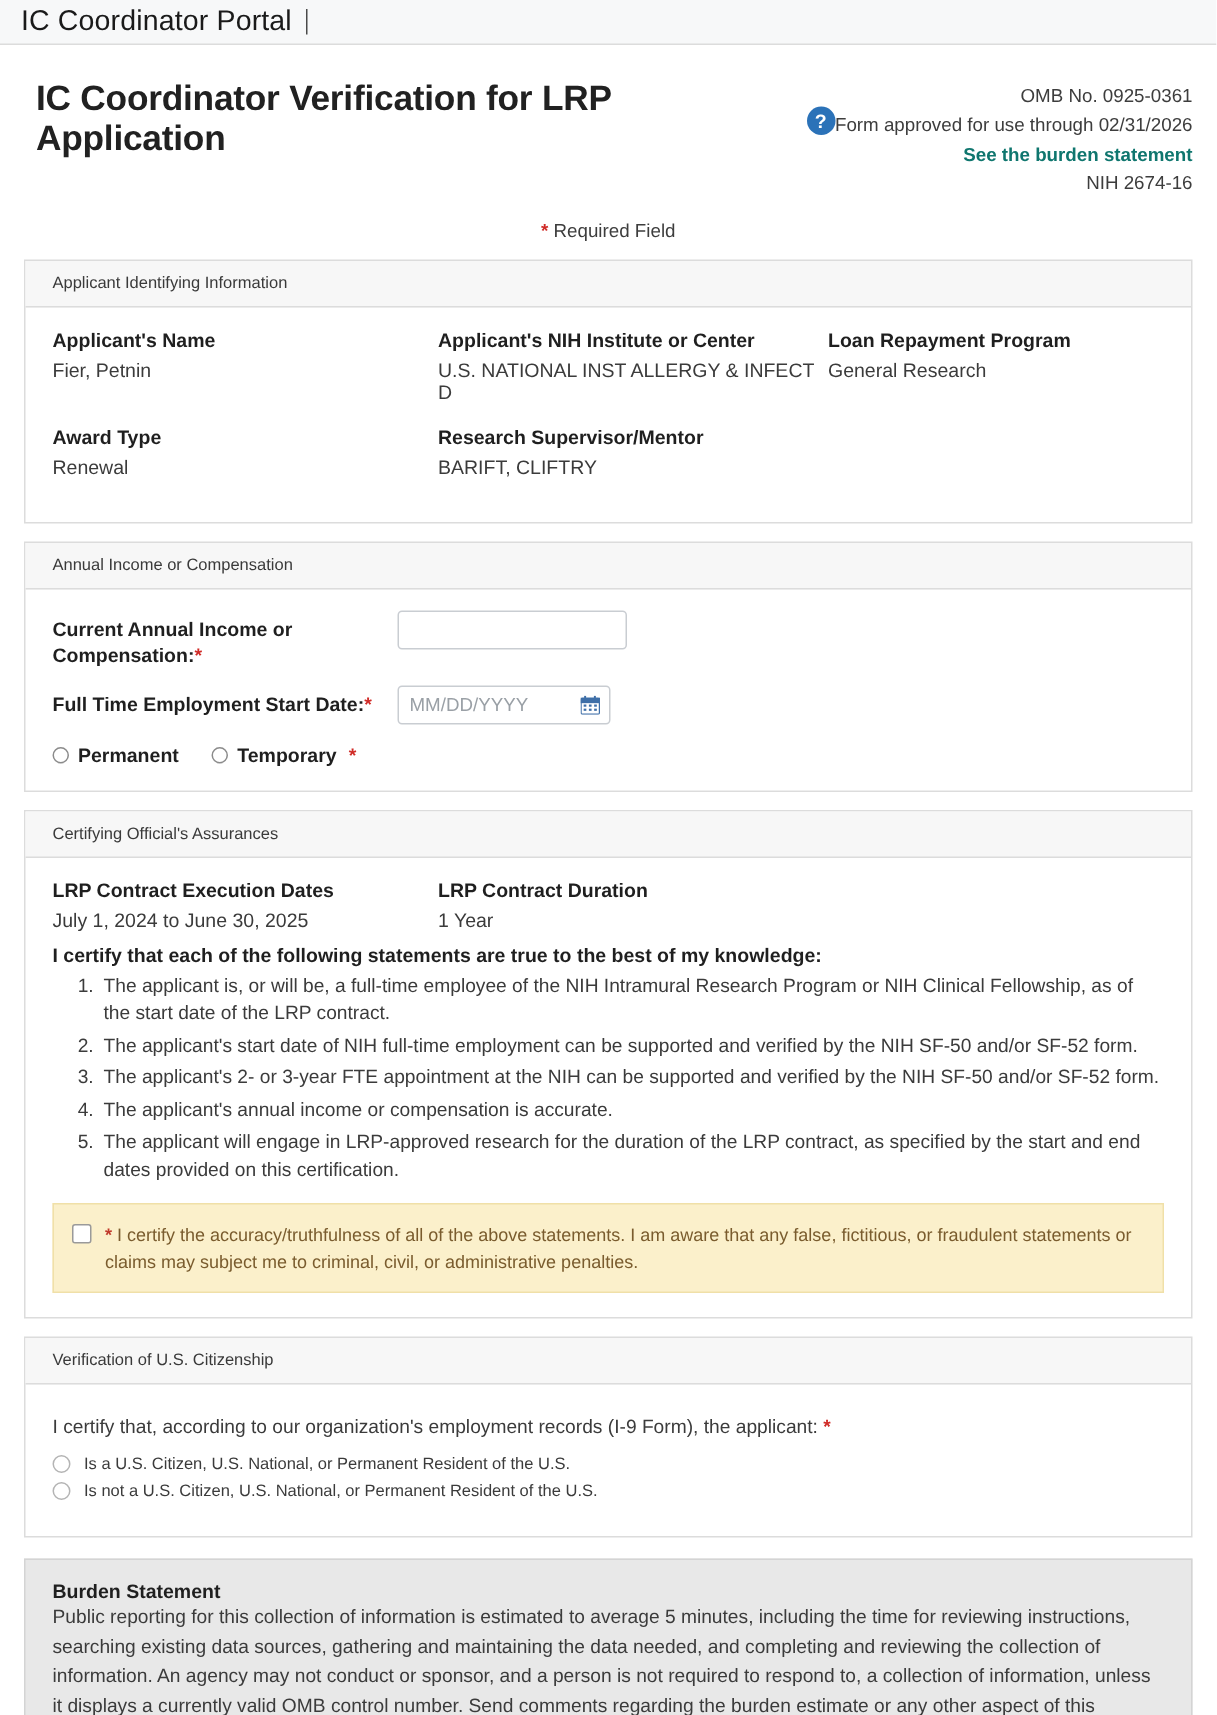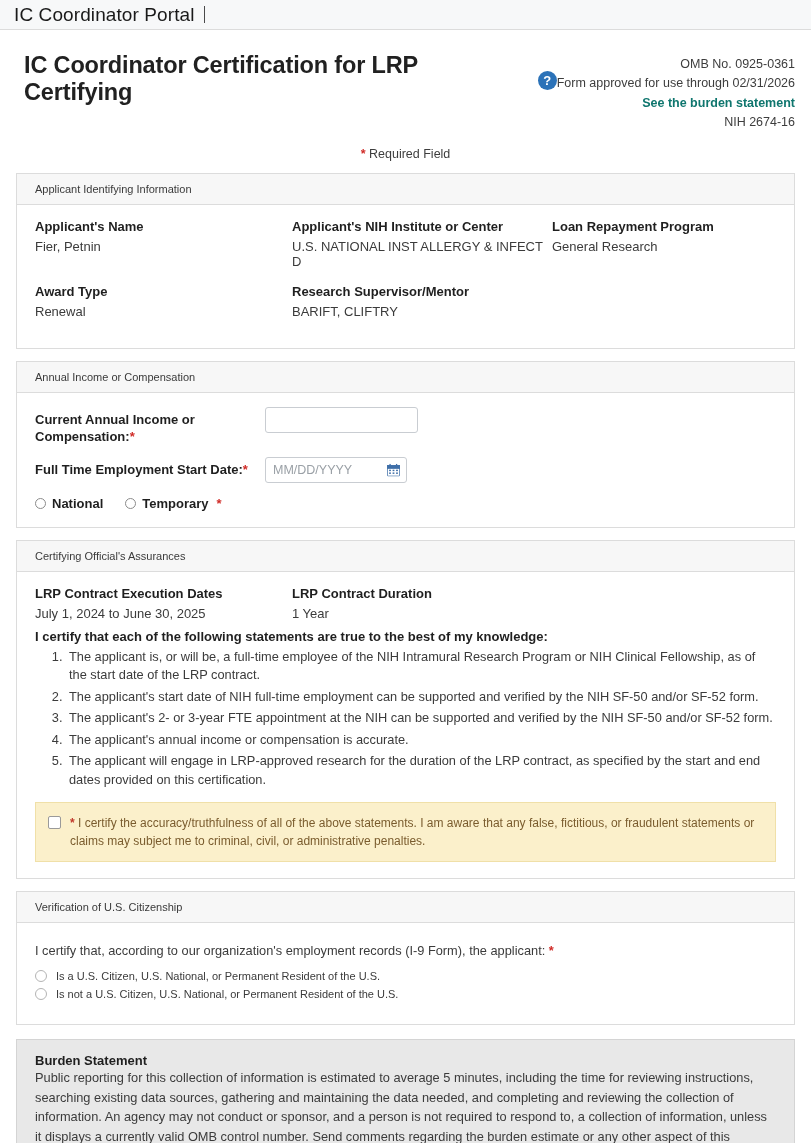--- a/index.html
+++ b/index.html
@@ -285,21 +285,21 @@
 </head>
 <body>
 
 <div class="portal-bar">
   <span class="portal-title">IC Coordinator Portal</span>
   <span class="portal-caret"></span>
 </div>
 
 <div class="page-head">
   <h1 class="page-title">
-    <span>IC Coordinator Certification for LRP Certifying</span>
+    <span>IC Coordinator Verification for LRP Application</span>
     <span class="help-icon">?</span>
   </h1>
   <div class="omb-block">
     <div>OMB No. 0925-0361</div>
     <div>Form approved for use through 02/31/2026</div>
     <div><a class="omb-link">See the burden statement</a></div>
     <div>NIH 2674-16</div>
   </div>
 </div>
 
@@ -360,21 +360,21 @@
             <rect x="2.6" y="11" width="2.2" height="1.8" fill="#3f6fa8"></rect>
             <rect x="6.9" y="11" width="2.2" height="1.8" fill="#3f6fa8"></rect>
             <rect x="11.2" y="11" width="2.2" height="1.8" fill="#3f6fa8"></rect>
           </svg>
         </span>
       </div>
     </div>
 
     <div class="radio-row">
       <span class="radio-ring"></span>
-      <span class="radio-label">National</span>
+      <span class="radio-label">Permanent</span>
       <span class="radio-ring"></span>
       <span class="radio-label" style="margin-right:2px;">Temporary</span>
       <span class="req-star">*</span>
     </div>
 
   </div>
 </div>
 
 <div class="card">
   <div class="card-head">Certifying Official's Assurances</div>

